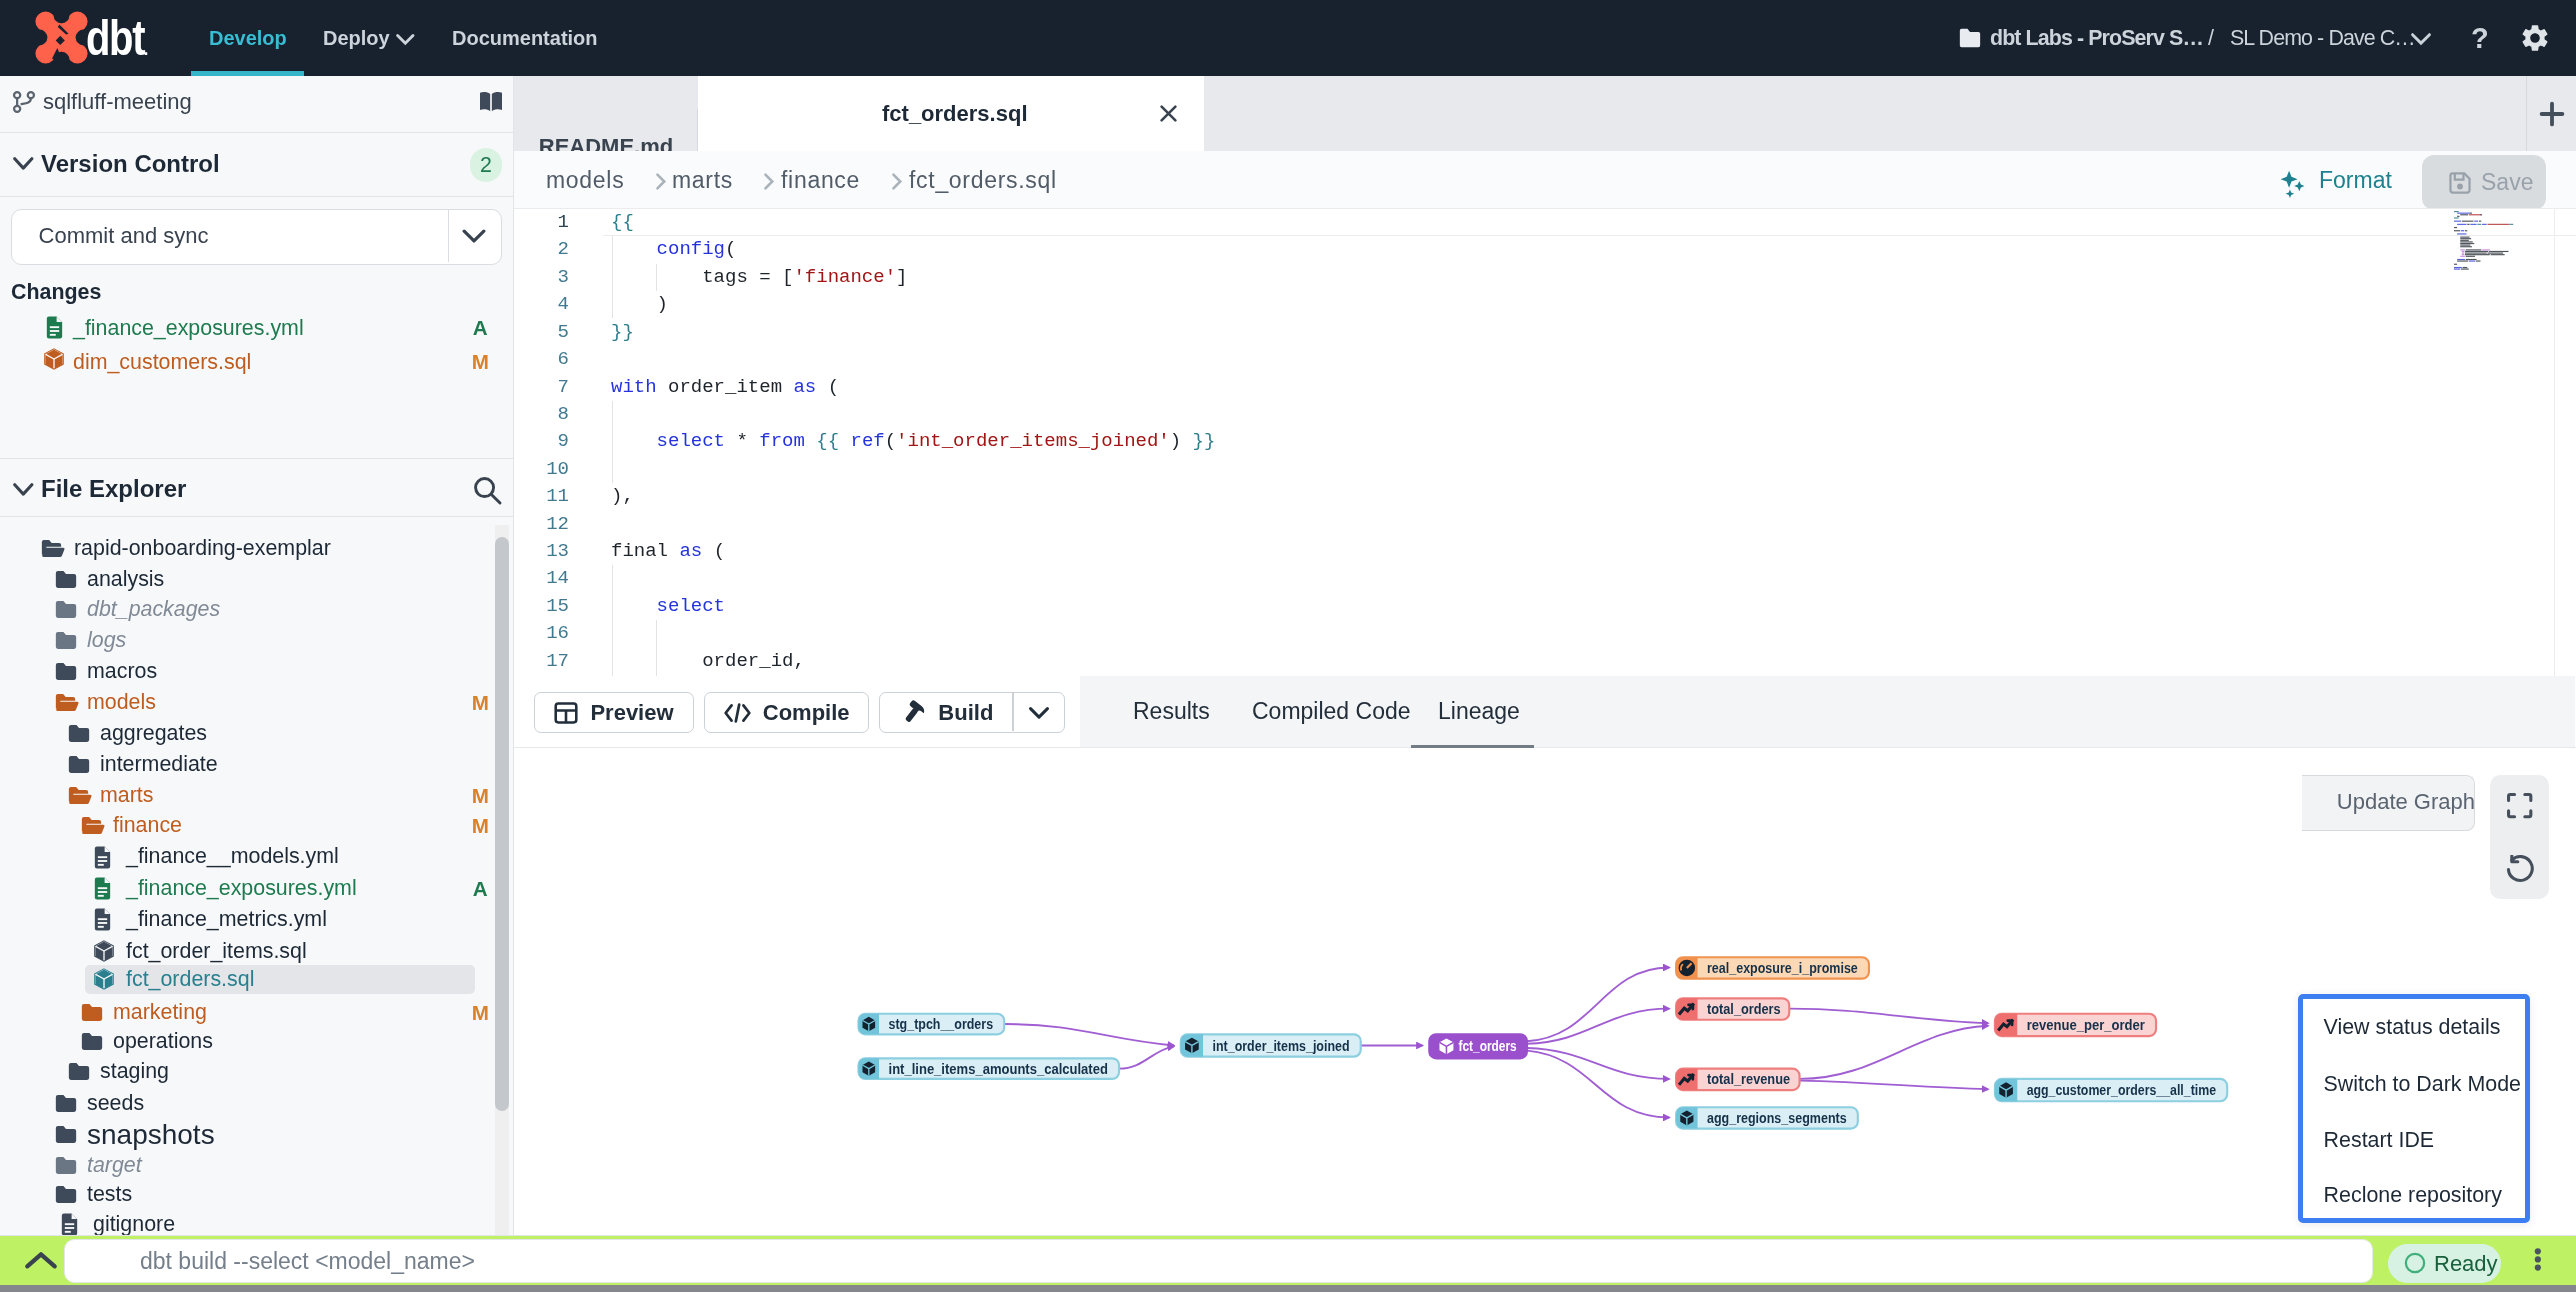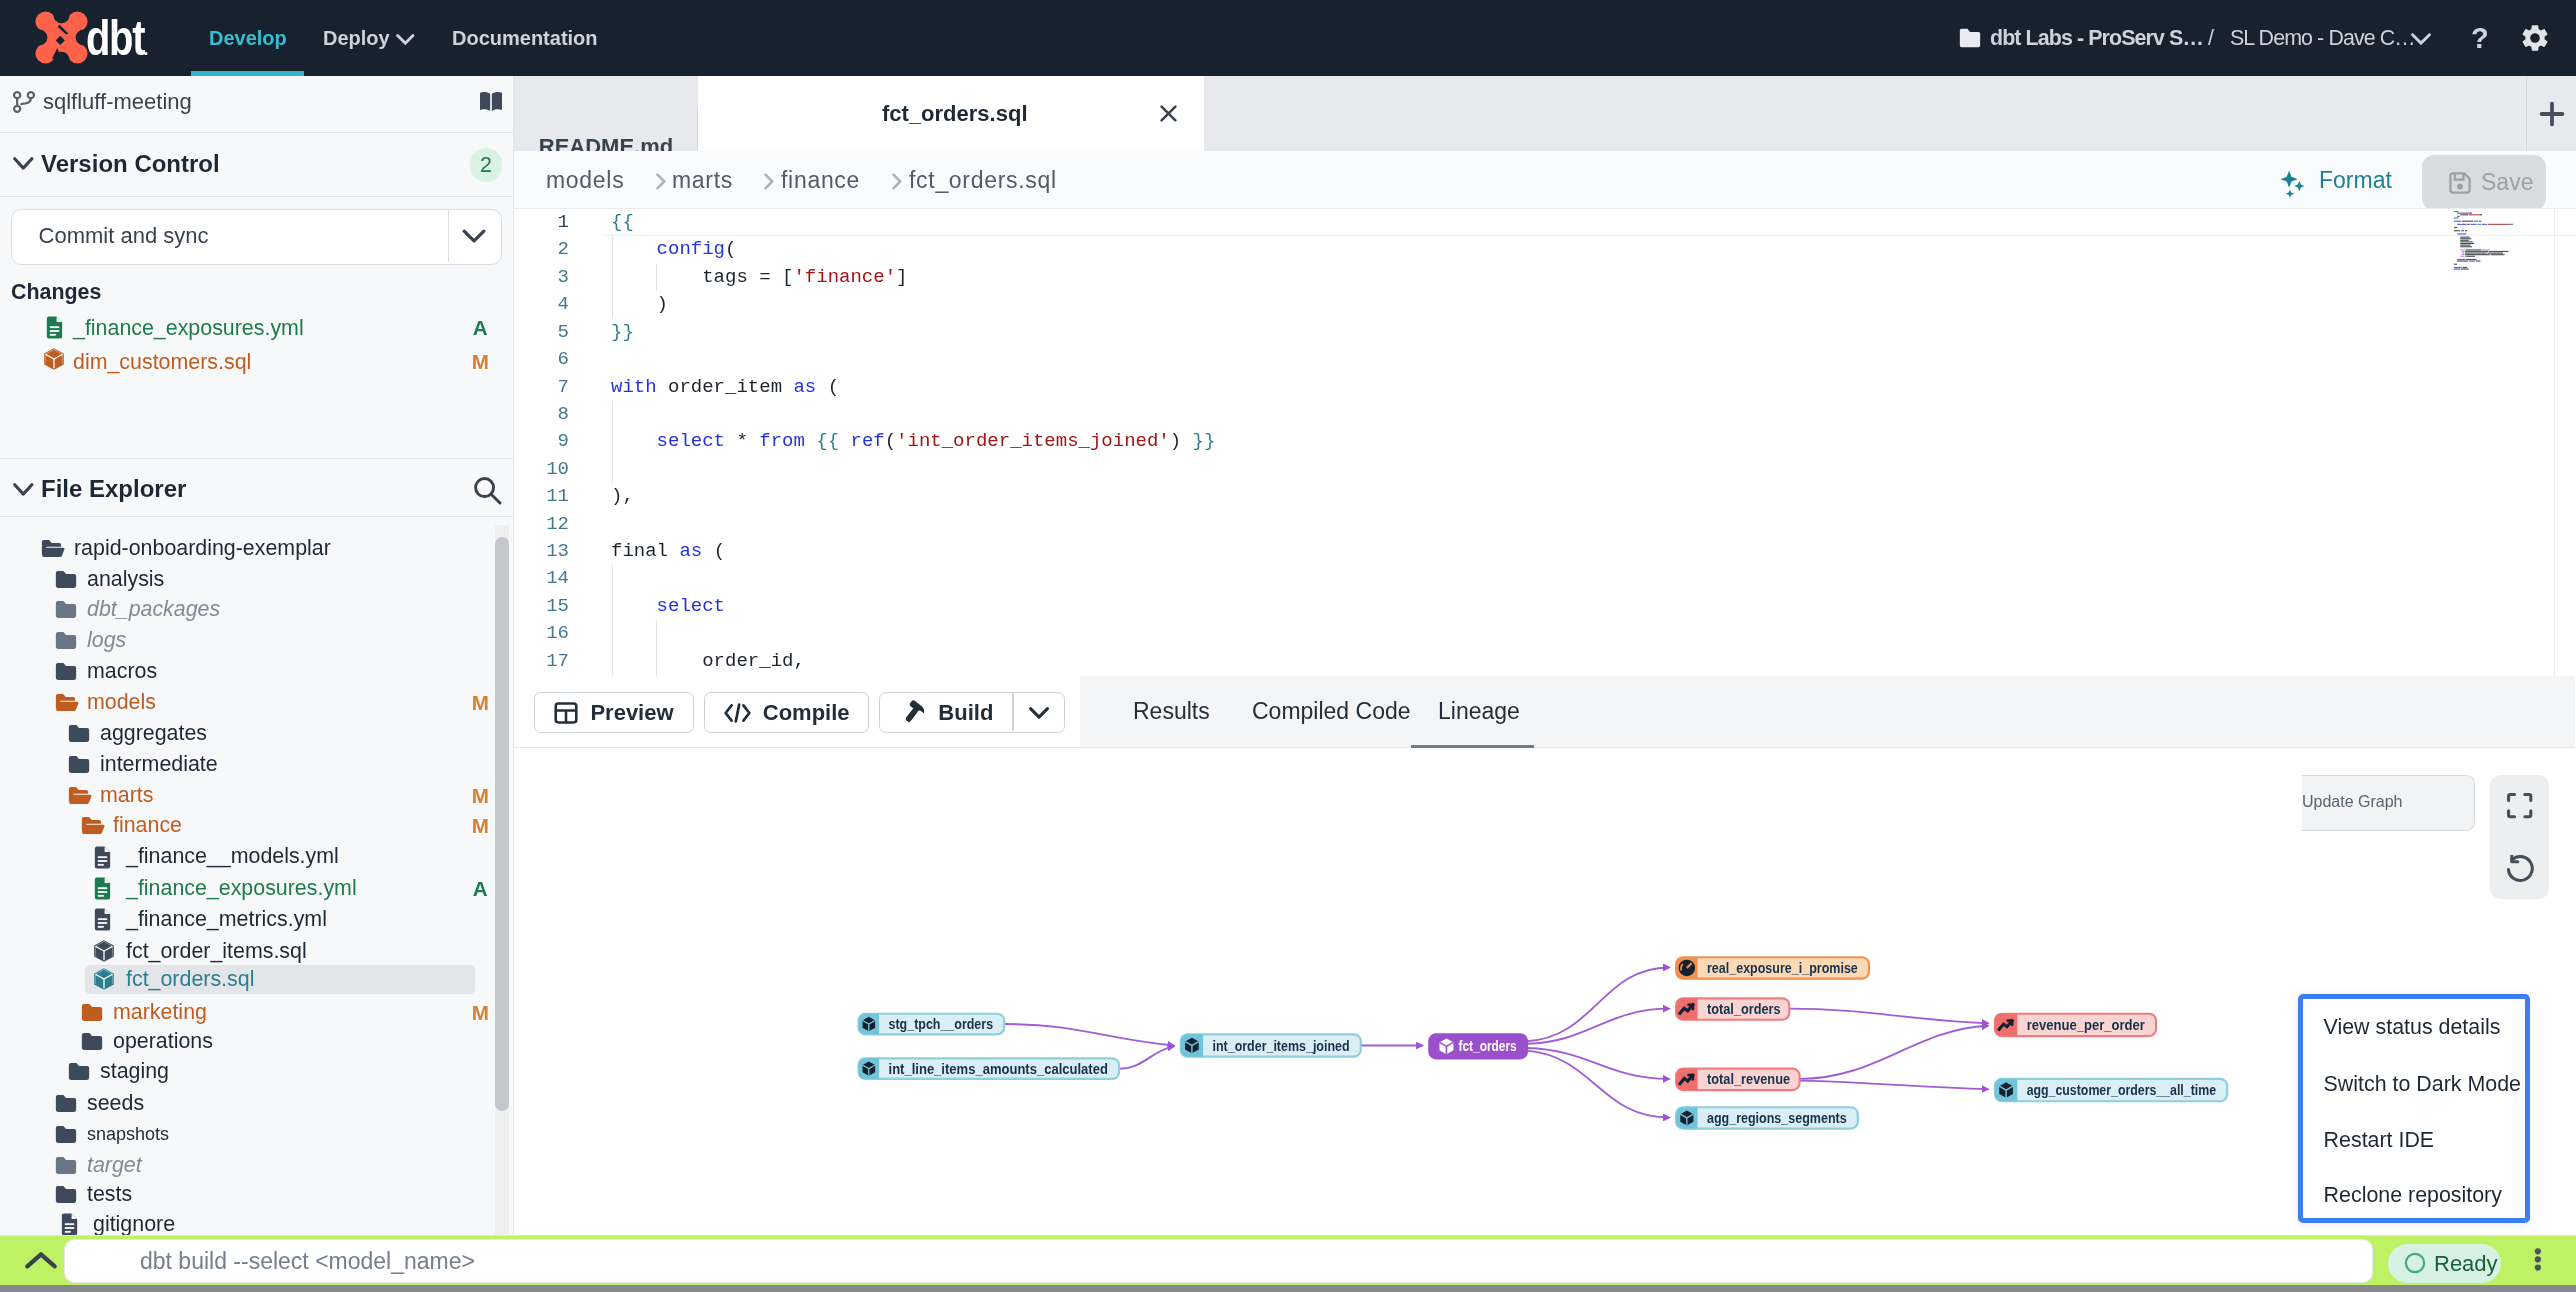--- a/index.html
+++ b/index.html
@@ -228,21 +228,21 @@
         <path d="M1 3.5 A2.5 2.5 0 0 1 3.5 1 h6.5 l3 3.5 h9.5 A2.5 2.5 0 0 1 25 7 v11.5 A2.5 2.5 0 0 1 22.5 21 h-19 A2.5 2.5 0 0 1 1 18.5 Z" fill="#3e4a59"></path>
       </svg>
       <div class="abs" style="left:100px;top:980px;font-size:21.4px;line-height:31px;color:#1d2936;">staging</div>
       <svg class="abs" style="left:55px;top:1018px" width="22" height="19" viewBox="0 0 26 22">
         <path d="M1 3.5 A2.5 2.5 0 0 1 3.5 1 h6.5 l3 3.5 h9.5 A2.5 2.5 0 0 1 25 7 v11.5 A2.5 2.5 0 0 1 22.5 21 h-19 A2.5 2.5 0 0 1 1 18.5 Z" fill="#3e4a59"></path>
       </svg>
       <div class="abs" style="left:87px;top:1012px;font-size:21.4px;line-height:31px;color:#1d2936;">seeds</div>
       <svg class="abs" style="left:55px;top:1049px" width="22" height="19" viewBox="0 0 26 22">
         <path d="M1 3.5 A2.5 2.5 0 0 1 3.5 1 h6.5 l3 3.5 h9.5 A2.5 2.5 0 0 1 25 7 v11.5 A2.5 2.5 0 0 1 22.5 21 h-19 A2.5 2.5 0 0 1 1 18.5 Z" fill="#3e4a59"></path>
       </svg>
-      <div class="abs" style="left:87px;top:1043px;font-size:18px;line-height:31px;color:#1d2936;">snapshots</div>
+      <div class="abs" style="left:87px;top:1043px;font-size:28px;line-height:31px;color:#1d2936;">snapshots</div>
       <svg class="abs" style="left:55px;top:1080px" width="22" height="19" viewBox="0 0 26 22">
         <path d="M1 3.5 A2.5 2.5 0 0 1 3.5 1 h6.5 l3 3.5 h9.5 A2.5 2.5 0 0 1 25 7 v11.5 A2.5 2.5 0 0 1 22.5 21 h-19 A2.5 2.5 0 0 1 1 18.5 Z" fill="#6b7684"></path>
       </svg>
       <div class="abs" style="left:87px;top:1074px;font-size:21.4px;line-height:31px;color:#808a96;font-style:italic;">target</div>
       <svg class="abs" style="left:55px;top:1109px" width="22" height="19" viewBox="0 0 26 22">
         <path d="M1 3.5 A2.5 2.5 0 0 1 3.5 1 h6.5 l3 3.5 h9.5 A2.5 2.5 0 0 1 25 7 v11.5 A2.5 2.5 0 0 1 22.5 21 h-19 A2.5 2.5 0 0 1 1 18.5 Z" fill="#3e4a59"></path>
       </svg>
       <div class="abs" style="left:87px;top:1103px;font-size:21.4px;line-height:31px;color:#1d2936;">tests</div>
       <svg class="abs" style="left:60px;top:1137px" width="19" height="23" viewBox="0 0 22 27">
         <path d="M2 3 a2.5 2.5 0 0 1 2.5-2.5 h9 L20 7 v17 a2.5 2.5 0 0 1-2.5 2.5 h-13 A2.5 2.5 0 0 1 2 24 Z" fill="#3e4a59"></path>
@@ -422,21 +422,21 @@
         </svg>
  </div>
  <div class="ttab" style="left:619px;">Results</div>
  <div class="ttab" style="left:738px;">Compiled Code</div>
  <div class="ttab" style="left:924px;">Lineage</div>
  <div class="abs" style="left:897px;top:69px;width:123px;height:4.3px;background:#737b85;"></div>
 </div>
 
 <div id="lineage">
  <div class="abs" style="left:1788px;top:27.4px;width:173px;height:56px;background:#f2f3f5;border:1.7px solid #d7dadd;border-left:none;border-radius:0 8.6px 8.6px 0;">
-  <div style="position:absolute;left:0;top:0;width:173px;height:52px;line-height:52px;text-align:left;font-size:16px;color:#5a6470;">Update Graph</div>
+  <div style="position:absolute;left:0;top:0;width:173px;height:52px;line-height:52px;text-align:right;font-size:22px;color:#5a6470;">Update Graph</div>
  </div>
  <div class="abs" style="left:1976px;top:27.4px;width:59px;height:124px;background:#eceef0;border-radius:10.3px;">
   <svg style="position:absolute;left:16.3px;top:17px" width="27.4" height="27.4" viewBox="0 0 32 32">
           <path d="M3 10 V5 a2 2 0 0 1 2-2 h5 M22 3 h5 a2 2 0 0 1 2 2 v5 M29 22 v5 a2 2 0 0 1-2 2 h-5 M10 29 H5 a2 2 0 0 1-2-2 v-5" stroke="#454f5c" stroke-width="3.6" fill="none" stroke-linecap="round"></path>
         </svg>
   <svg style="position:absolute;left:15.4px;top:80px" width="29" height="29" viewBox="0 0 34 34">
           <path d="M8 6 A14 14 0 1 1 4 17" stroke="#454f5c" stroke-width="3.6" fill="none" stroke-linecap="round"></path>
           <path d="M8 1 V8 H15" stroke="#454f5c" stroke-width="3.6" fill="none" stroke-linecap="round" stroke-linejoin="round"></path>
         </svg>
  </div>

